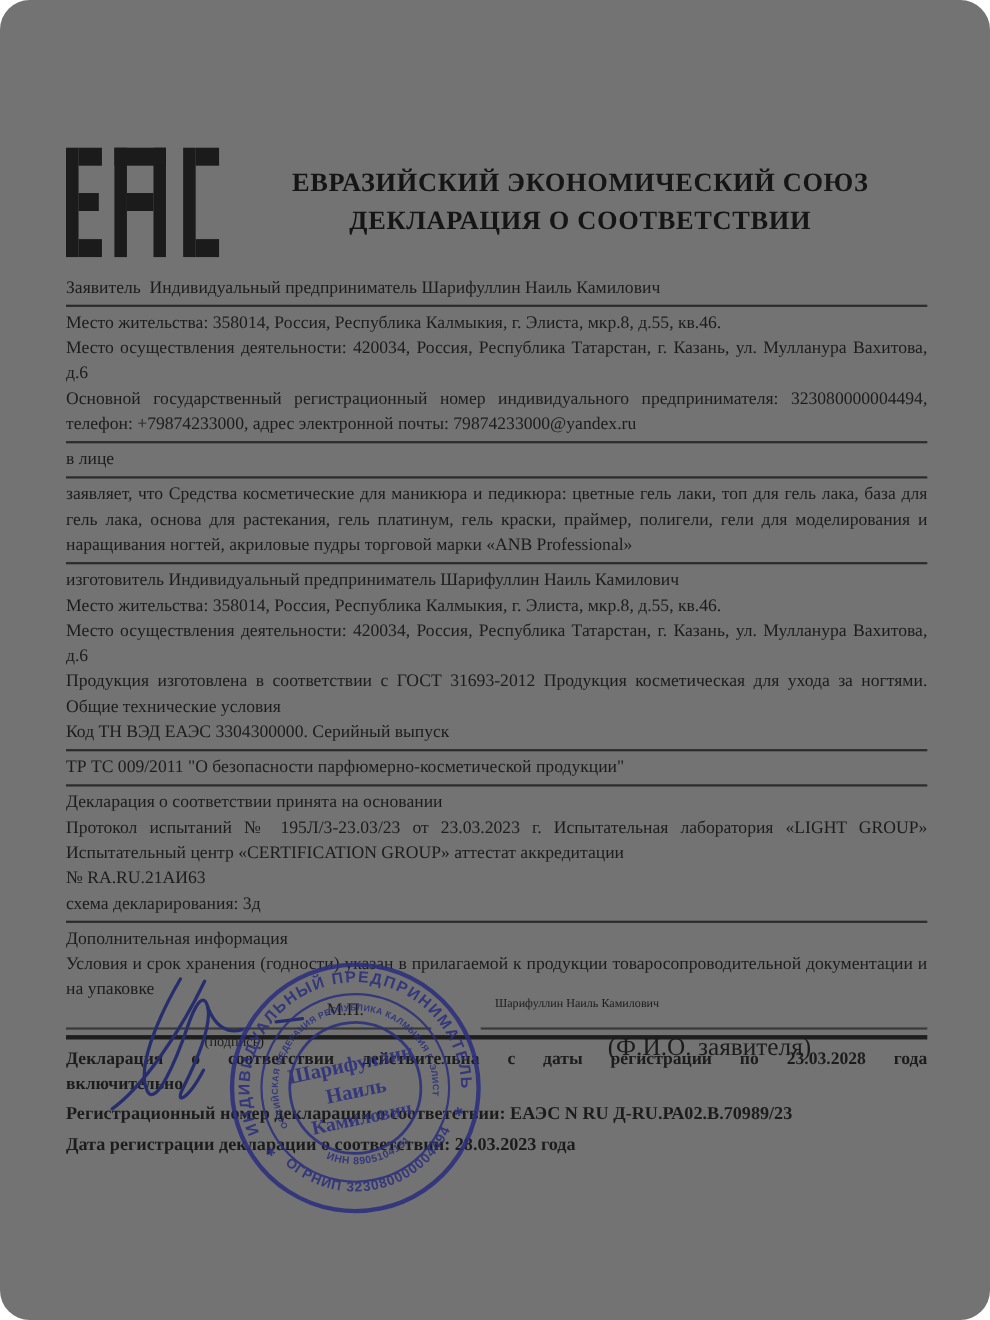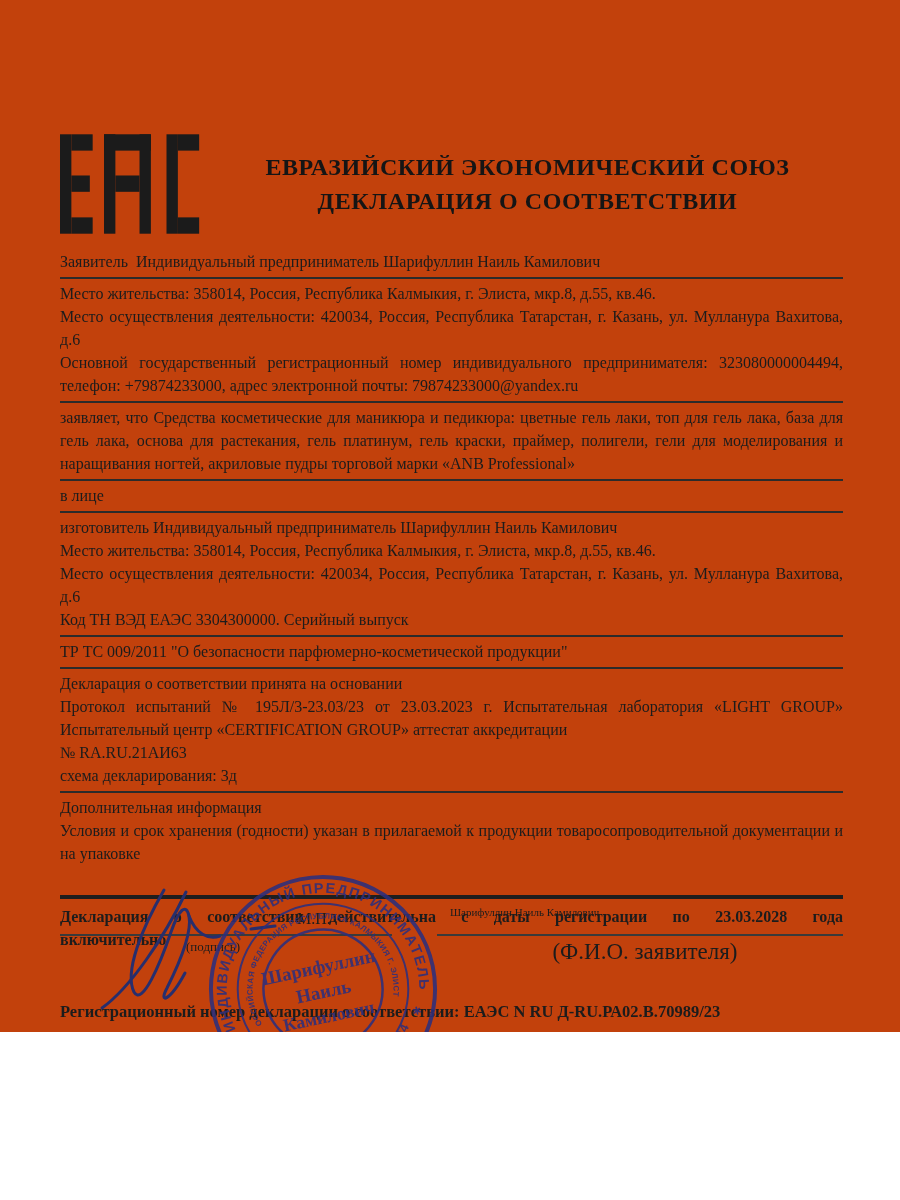--- a/index.html
+++ b/index.html
@@ -1,18 +1,18 @@
 <!DOCTYPE html>
 <html><head>
 <meta charset="utf-8">
 <style>
   html,body{margin:0;padding:0;background:#ffffff;}
   .page{
-    position:relative;width:900px;height:1032px;background:#c2410c;overflow:hidden;
-    font-family:"Liberation Serif", serif;color:#1c1c1c;
+    position:relative;width:900px;height:1200px;background:#737373;overflow:hidden;
+    font-family:"Liberation Serif", serif;color:#1c1c1c;border-radius:27px;
   }
   
   .header{position:absolute;top:132px;left:60px;width:783px;display:flex;align-items:center;}
   .eac-logo{width:142px;height:104px;flex:0 0 auto;}
   .titles{flex:1;text-align:center;padding-left:10px;}
   .titles .t1,.titles .t2{
     font-weight:bold;font-size:24px;letter-spacing:.6px;line-height:34px;color:#151515;
   }
   
   .doc{position:absolute;top:247px;left:60px;width:783px;font-size:16px;line-height:23px;}
@@ -74,31 +74,32 @@
       <p class="single"><b class="lead">Заявитель</b>&nbsp;&nbsp;<span>Индивидуальный предприниматель Шарифуллин Наиль Камилович</span></p>
     </div>
 
     <div class="row">
       <p class="single">Место жительства: 358014, Россия, Республика Калмыкия, г. Элиста, мкр.8, д.55, кв.46.</p>
       <p>Место осуществления деятельности: 420034, Россия, Республика Татарстан, г. Казань, ул. Мулланура Вахитова, д.6</p>
       <p>Основной государственный регистрационный номер индивидуального предпринимателя: 323080000004494, телефон: +79874233000, адрес электронной почты: 79874233000@yandex.ru</p>
     </div>
 
     <div class="row">
-      <p><b class="lead">заявляет, что</b> <span>Средства косметические для маникюра и педикюра: цветные гель лаки, топ для гель лака, база для гель лака, основа для растекания, гель платинум, гель краски, праймер, полигели, гели для моделирования и наращивания ногтей, акриловые пудры торговой марки «ANB Professional»</span></p>
+      <p class="single"><b class="lead">в лице</b></p>
     </div>
 
     <div class="row">
-      <p class="single"><b class="lead">в лице</b></p>
+      <p><b class="lead">заявляет, что</b> <span>Средства косметические для маникюра и педикюра: цветные гель лаки, топ для гель лака, база для гель лака, основа для растекания, гель платинум, гель краски, праймер, полигели, гели для моделирования и наращивания ногтей, акриловые пудры торговой марки «ANB Professional»</span></p>
     </div>
 
     <div class="row">
       <p class="single"><b class="lead">изготовитель</b> <span>Индивидуальный предприниматель Шарифуллин Наиль Камилович</span></p>
       <p class="single">Место жительства: 358014, Россия, Республика Калмыкия, г. Элиста, мкр.8, д.55, кв.46.</p>
       <p>Место осуществления деятельности: 420034, Россия, Республика Татарстан, г. Казань, ул. Мулланура Вахитова, д.6</p>
+      <p>Продукция изготовлена в соответствии с ГОСТ 31693-2012 Продукция косметическая для ухода за ногтями. Общие технические условия</p>
       <p class="single">Код ТН ВЭД ЕАЭС 3304300000. Серийный выпуск</p>
     </div>
 
     <div class="row">
       <p class="single">ТР ТС 009/2011 "О безопасности парфюмерно-косметической продукции"</p>
     </div>
 
     <div class="row">
       <p class="single"><b class="lead">Декларация о соответствии принята на основании</b></p>
       <p>Протокол испытаний № 195Л/3-23.03/23 от 23.03.2023 г. Испытательная лаборатория «LIGHT GROUP» Испытательный центр «CERTIFICATION GROUP» аттестат аккредитации</p>

